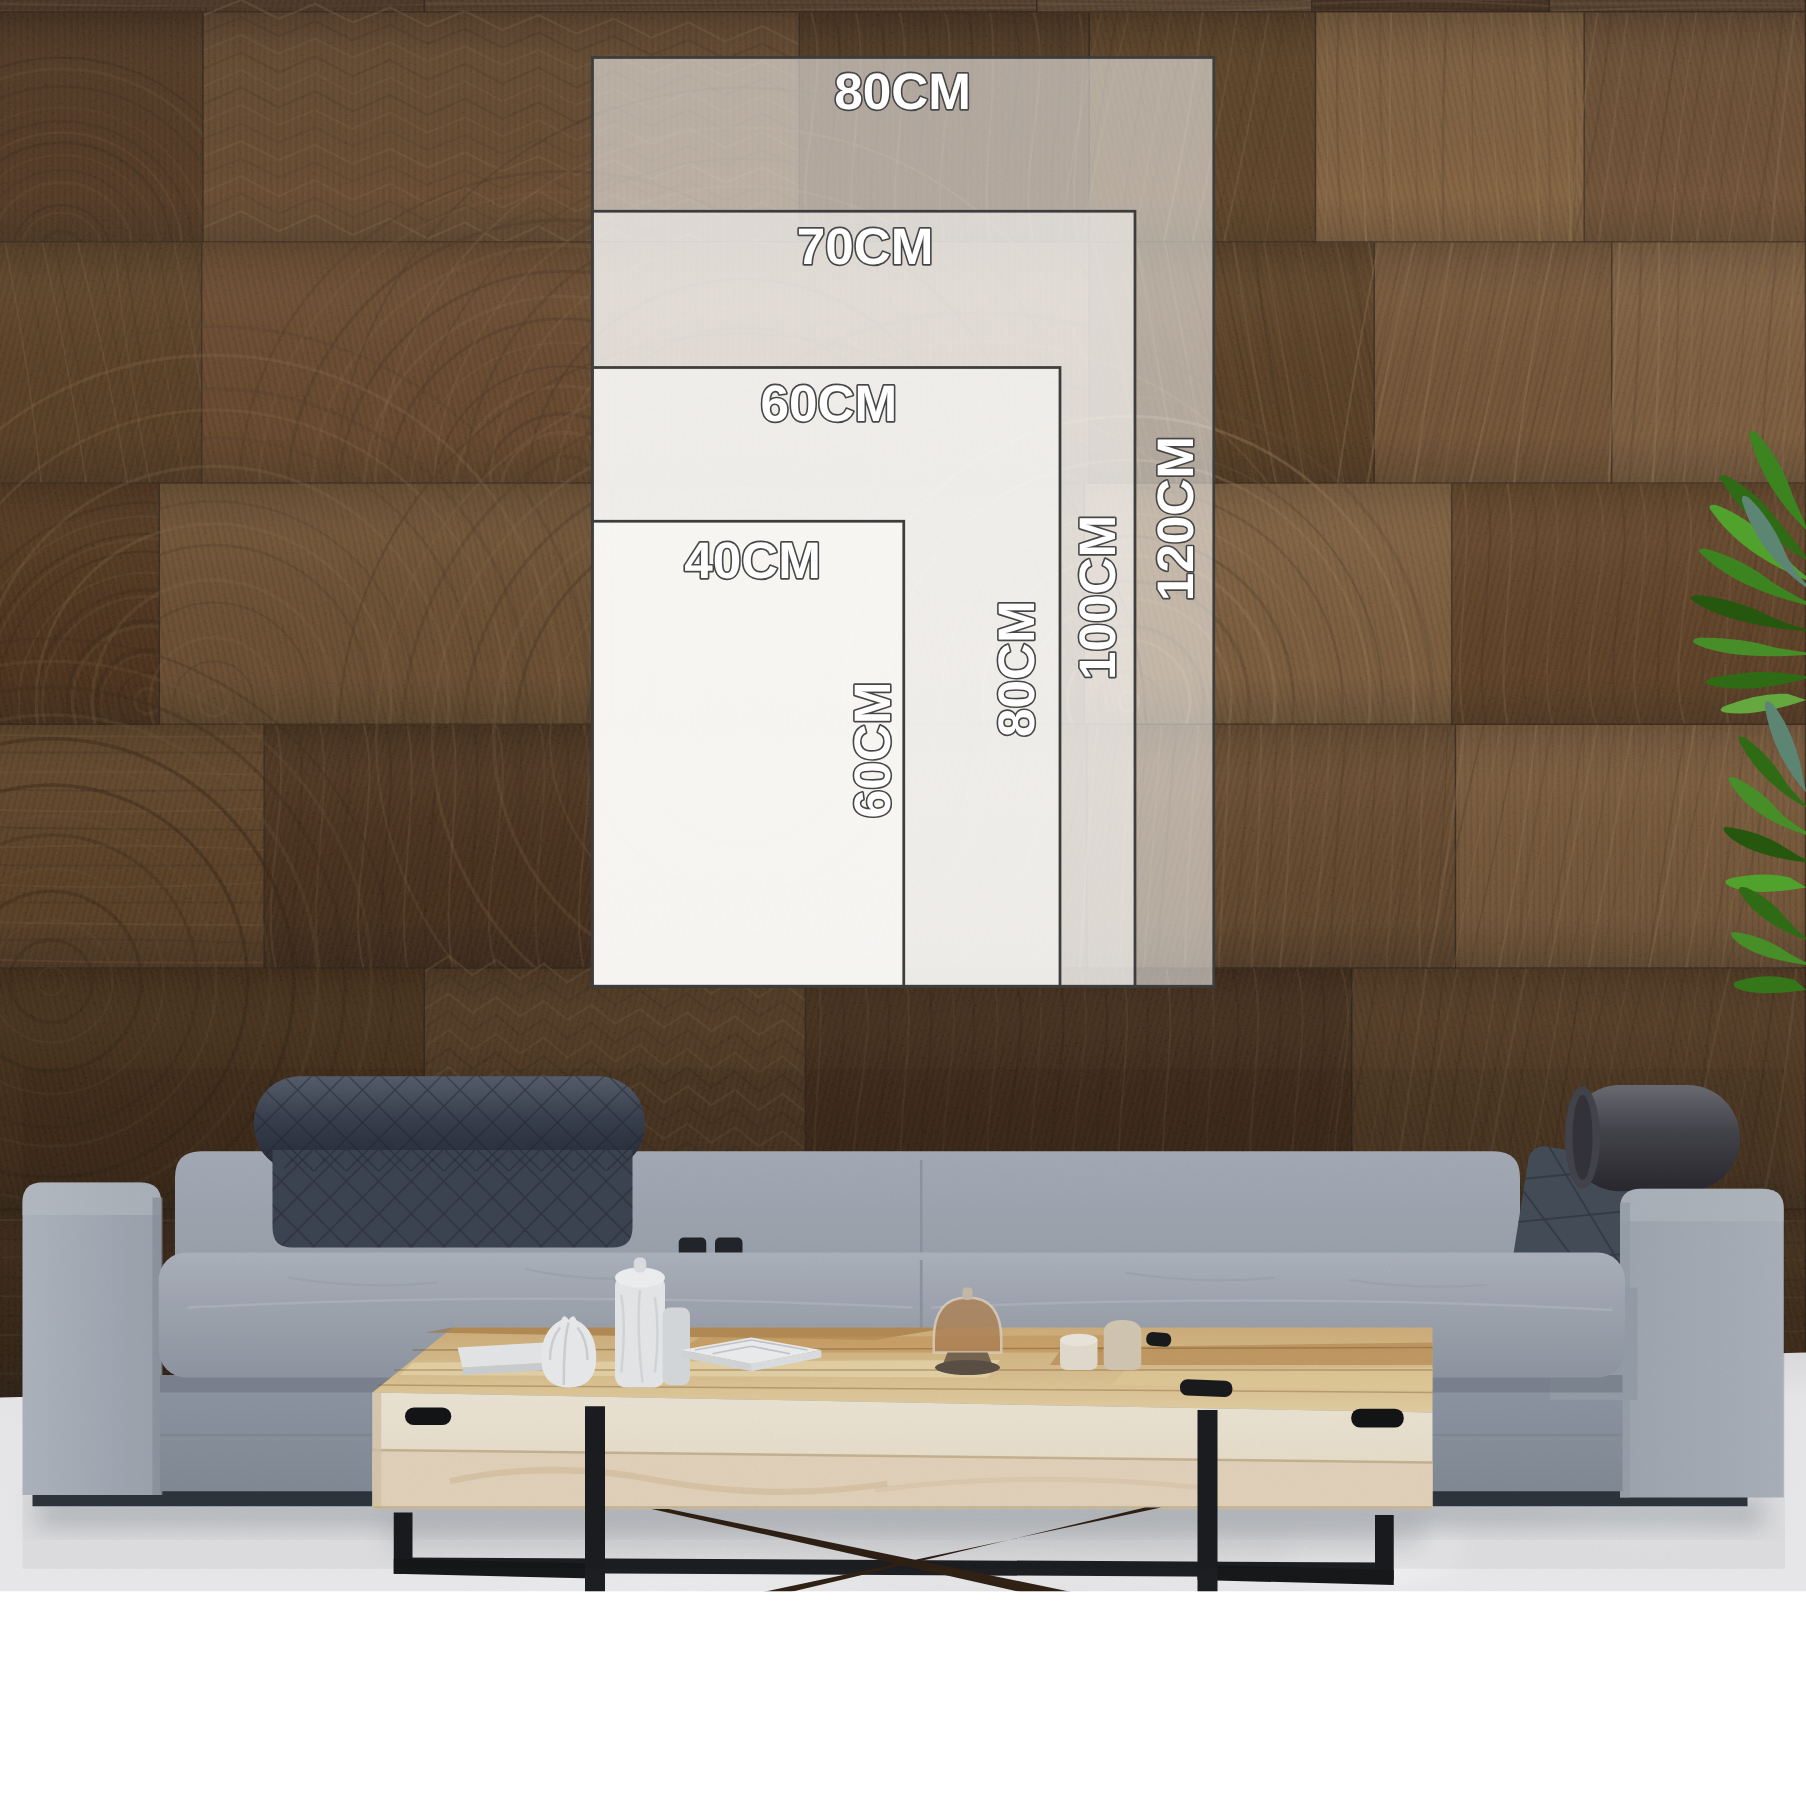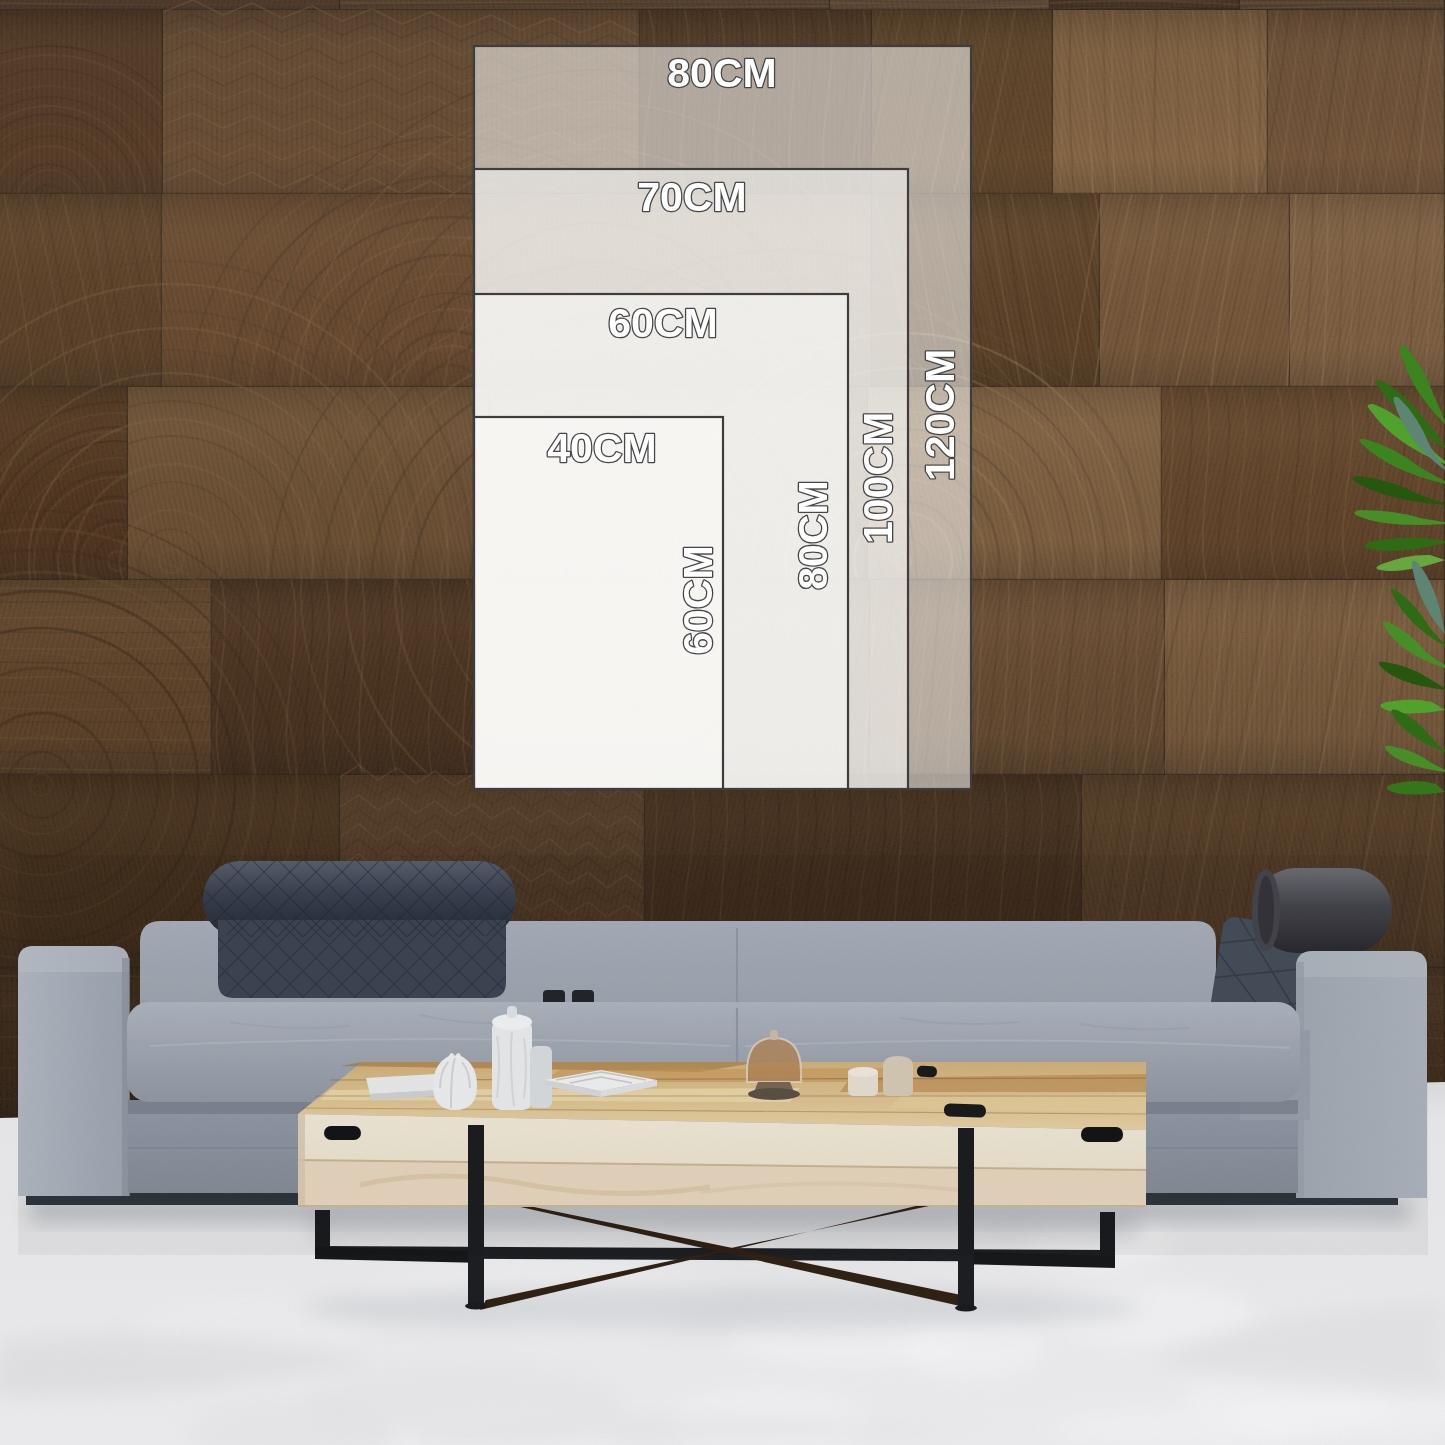--- a/index.html
+++ b/index.html
@@ -1,16 +1,16 @@
 <!DOCTYPE html>
 <html><head>
 <meta charset="utf-8">
 <style>
 html,body { margin:0; padding:0; background:#ffffff; font-family:"Liberation Sans",sans-serif; }
-#scene { width:1445px; height:1445px; position:relative; overflow:hidden; }
+#scene { width:1445px; height:1273px; position:relative; overflow:hidden; }
 </style>
 </head>
 <body>
 <div id="scene">
 <svg width="1445" height="1445" viewBox="0 0 1445 1445">
 <defs>
 <linearGradient id="blockshade" x1="0" y1="0" x2="0" y2="1">
 <stop offset="0" stop-color="#000000" stop-opacity="0.14"></stop>
 <stop offset="0.25" stop-color="#ffdfae" stop-opacity="0.05"></stop>
 <stop offset="0.8" stop-color="#000000" stop-opacity="0"></stop>

